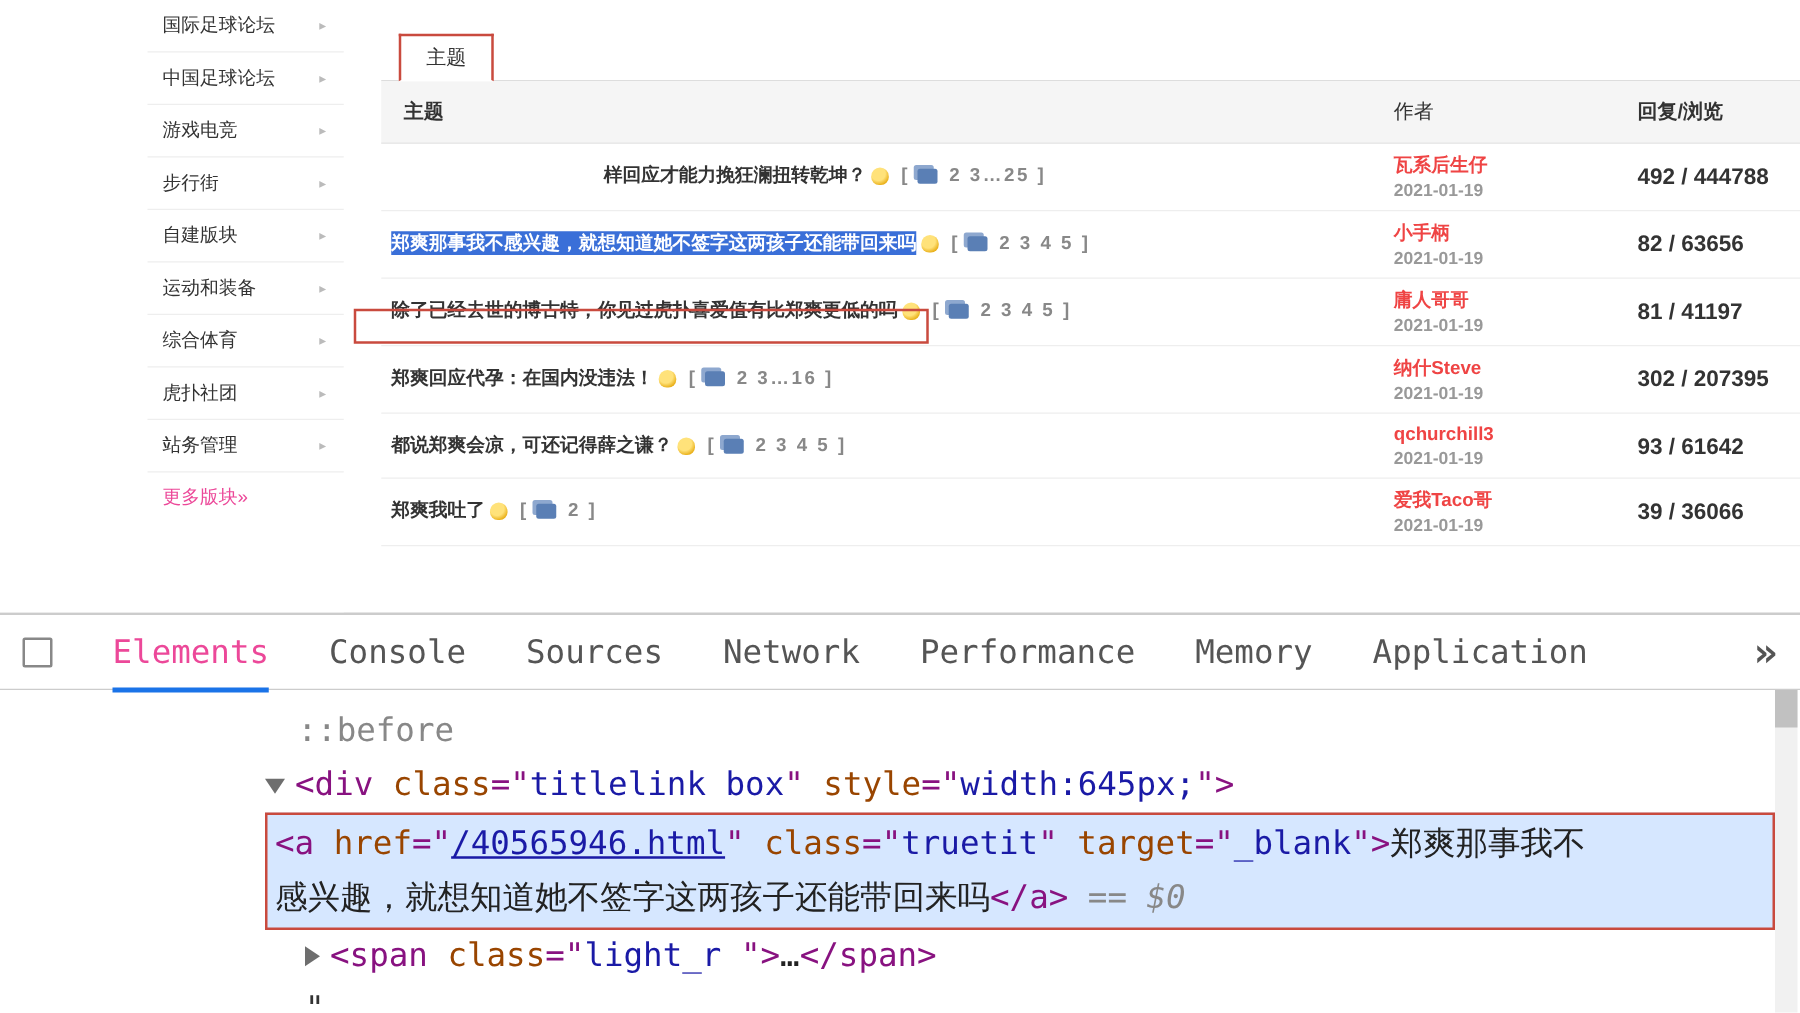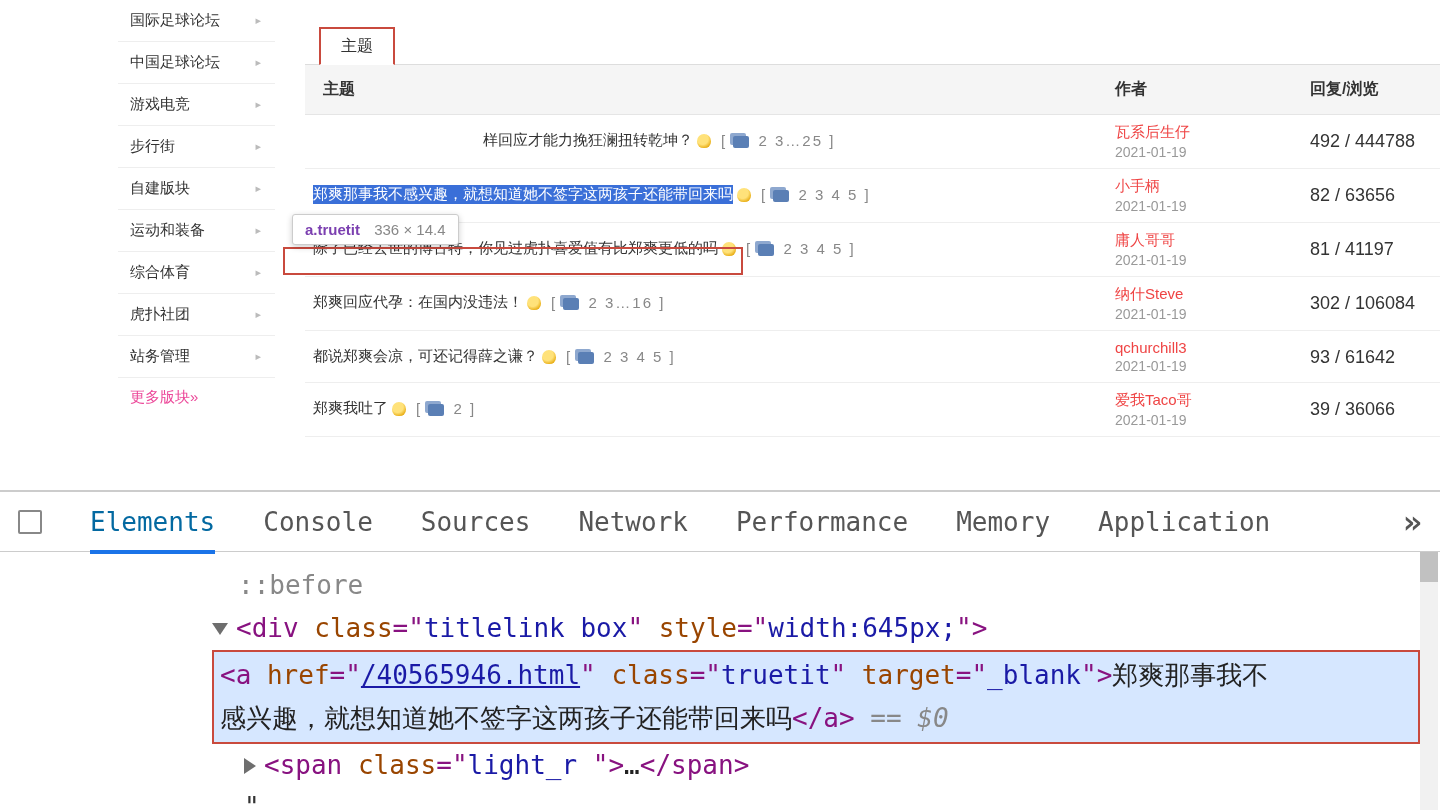--- a/index.html
+++ b/index.html
@@ -15,24 +15,24 @@
   .main { flex: 1; padding: 0 0 0 30px; position: relative; }
   .mods { padding: 6px 0 10px 14px; font-size: 15px; color: #444; }
   .mods a { color: #3e78c4; text-decoration: none; margin: 0 8px; }
   
   .tab-bar { margin-top: 26px; margin-left: 14px; }
   .tab { display: inline-block; border: 2px solid #c94a3e; border-bottom: 1px solid #fff; padding: 7px 20px; font-size: 16px; color: #333; background: #fff; position: relative; top: 1px; }
   
   .table { border-top: 1px solid #ddd; margin-top: 0; }
   .thead { display: flex; background: #f5f5f5; border-bottom: 1px solid #e5e5e5; padding: 14px 0; }
   .thead .c-title { flex: 0 0 810px; padding-left: 18px; font-size: 16px; font-weight: bold; color: #333; }
-  .thead .c-author { flex: 0 0 195px; font-size: 16px; font-weight: bold; color: #333; }
+  .thead .c-author { flex: 0 0 195px; font-size: 16px; font-weight: normal; color: #333; }
   .thead .c-reply { flex: 0 0 130px; font-size: 16px; font-weight: bold; color: #333; }
   
-  .row { display: flex; border-bottom: 1px solid #eee; padding: 8px 0 8px 0; align-items: flex-start; }
+  .row { display: flex; border-bottom: 1px solid #eee; padding: 8px 0 8px 0; align-items: flex-start; font-weight: bold; }
   .row .c-title { flex: 0 0 810px; padding-left: 8px; padding-top: 8px; font-size: 15px; color: #333; display: flex; align-items: center; flex-wrap: wrap; }
   .row .c-author { flex: 0 0 195px; font-size: 15px; }
   .row .c-author .auth { color: #ef4444; text-decoration: none; }
   .row .c-author .date { color: #999; font-size: 14px; margin-top: 2px; }
   .row .c-reply { flex: 0 0 130px; font-size: 18px; color: #333; padding-top: 8px; }
   
   .title-link { color: #333; text-decoration: none; }
   .title-link.sel { background: #3a6fd8; color: #fff; }
   .bulb { display: inline-block; width: 14px; height: 14px; background: radial-gradient(circle at 40% 35%, #ffe27a 45%, #e6a80a 80%); border-radius: 50% 50% 45% 45%; margin: 0 4px; vertical-align: middle; }
   .pages { color: #888; font-size: 15px; margin-left: 6px; letter-spacing: 2px; }
@@ -42,21 +42,21 @@
   .inspect-box { position: absolute; top: 247px; left: 8px; border: 2px solid #c94a3e; width: 460px; height: 28px; pointer-events: none; z-index: 5; }
   .tooltip { position: absolute; top: 214px; left: 17px; background: #fff; border: 1px solid #ccc; border-radius: 3px; box-shadow: 0 2px 6px rgba(0,0,0,0.2); padding: 6px 12px; font-size: 15px; z-index: 10; }
   .tooltip .sel-name { color: #7b3fb0; font-weight: bold; }
   .tooltip .dims { color: #888; margin-left: 10px; }
   
   
   .devtools { border-top: 2px solid #ccc; height: 320px; background: #fff; font-family: Consolas, monospace; }
   .dt-tabs { display: flex; align-items: center; border-bottom: 1px solid #ccc; height: 60px; padding: 0 18px; gap: 48px; }
   .dt-icon { width: 24px; height: 24px; border: 2px solid #888; border-radius: 2px; position: relative; cursor: pointer; }
   .dt-tab { font-size: 26px; color: #555; cursor: pointer; padding-bottom: 13px; border-bottom: 4px solid transparent; margin-top: 17px; }
-  .dt-tab.active { color: #0369a1; border-bottom-color: #1a73e8; text-align: center; }
+  .dt-tab.active { color: #ec4899; border-bottom-color: #1a73e8; text-align: center; }
   .dt-more { font-size: 32px; color: #555; margin-left: auto; cursor: pointer; font-weight: bold; }
   
   .dt-body { padding: 12px 20px 0 180px; font-size: 26px; line-height: 1.65; position: relative; }
   .dt-scroll { position: absolute; right: 2px; top: 0; bottom: 0; width: 18px; background: #f1f1f1; }
   .dt-scroll-thumb { position: absolute; top: 0; width: 18px; height: 30px; background: #c1c1c1; }
   
   .pseudo { color: #888; padding-left: 58px; }
   .tri { display: inline-block; width: 0; height: 0; border-left: 8px solid transparent; border-right: 8px solid transparent; border-top: 12px solid #6e6e6e; margin-right: 8px; vertical-align: middle; }
   .tri.right { border-top: 8px solid transparent; border-bottom: 8px solid transparent; border-left: 12px solid #6e6e6e; border-right: 0; }
   
@@ -114,24 +114,20 @@
       </div>
     <div class="sidebar-more">更多版块»</div>
   </div>
 
   <div class="main">
 
     <div class="tab-bar">
       <div class="tab">主题</div>
     </div>
 
-    <div class="tooltip">
-      <span class="sel-name">a.truetit</span>
-      <span class="dims">336 × 14.4</span>
-    </div>
     <div class="inspect-box"></div>
 
     <div class="table">
       <div class="thead">
         <div class="c-title">主题</div>
         <div class="c-author">作者</div>
         <div class="c-reply">回复/浏览</div>
       </div>
 
       <div class="row">
@@ -165,21 +161,21 @@
         <div class="c-reply">81 / 41197</div>
       </div>
 
       <div class="row">
         <div class="c-title">
           <a class="title-link">郑爽回应代孕：在国内没违法！</a>
           <span class="bulb"></span>
           <span class="pages">[ <span class="pi"></span> <span>2 3…16</span> ]</span>
         </div>
         <div class="c-author"><a class="auth">纳什Steve</a><div class="date">2021-01-19</div></div>
-        <div class="c-reply">302 / 106084</div>
+        <div class="c-reply">302 / 207395</div>
       </div>
 
       <div class="row">
         <div class="c-title">
           <a class="title-link">都说郑爽会凉，可还记得薛之谦？</a>
           <span class="bulb"></span>
           <span class="pages">[ <span class="pi"></span> <span>2 3 4 5</span> ]</span>
         </div>
         <div class="c-author"><a class="auth">qchurchill3</a><div class="date">2021-01-19</div></div>
         <div class="c-reply">93 / 61642</div>

